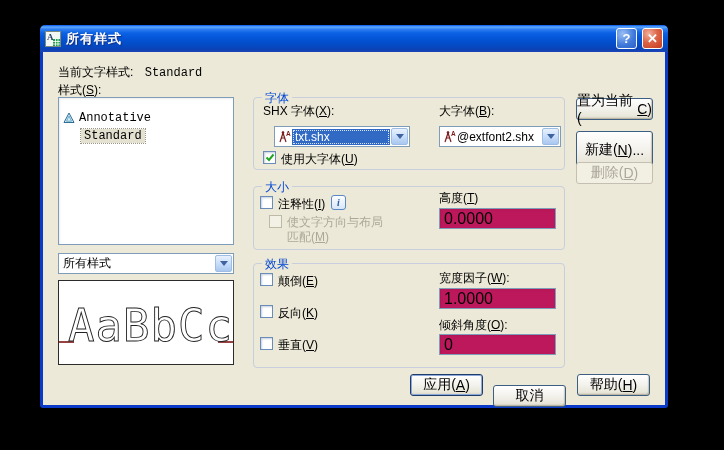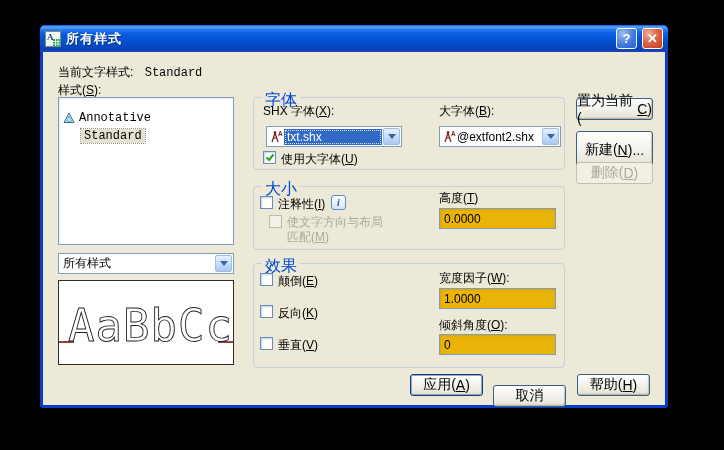--- a/index.html
+++ b/index.html
@@ -44,32 +44,32 @@
                outline:1px dotted #D8E4F8; outline-offset:-2px; white-space:nowrap; }
   .arrow-btn { width:17px; align-self:stretch; margin:1px; border-radius:2px;
                border:1px solid #9EBDE4; display:flex; align-items:center; justify-content:center;
                background:linear-gradient(180deg,#E9F1FD,#CCE0FA 45%,#A9C7F0); }
   .arrow-btn::after { content:''; width:0; height:0; border:4px solid transparent;
                       border-top:5px solid #3E63A0; margin-top:4px; }
   .combo-icon { margin-left:2px; flex:0 0 auto; }
 
   .group { border:1px solid #C8CEDC; border-radius:4px; }
   .group-caption { position:absolute; top:-8px; left:8px; background:#ECE9D8;
-                   padding:0 3px; color:#0046D5; font-size:16px; }
+                   padding:0 3px; color:#0046D5; font-size:12px; }
 
   .cbrow { display:flex; align-items:flex-start; gap:5px; font-size:12px; }
   .cb { width:13px; height:13px; flex:0 0 auto; background:#fff; border:1px solid #6A8CB6;
         position:relative; box-shadow:inset 1px 1px 2px rgba(90,120,160,.35); }
   .cb svg { position:absolute; left:1px; top:1px; display:none; }
   .cb.checked svg { display:block; }
   .cbrow.disabled .cb { background:#F3F1E6; border-color:#BDBAA8; box-shadow:none; }
   .cbrow.disabled .cb-label { color:#ACA899; }
 
-  .edit { background:#eab308; border:1px solid #7F9DB9; display:flex; align-items:center;
-          padding:0 4px; font-size:12px; box-shadow:inset 1px 1px 2px rgba(0,0,0,.08); }
+  .edit { background:#be185d; border:1px solid #7F9DB9; display:flex; align-items:center;
+          padding:0 4px; font-size:16px; box-shadow:inset 1px 1px 2px rgba(0,0,0,.08); }
 
   .btn { border:1px solid #3C5E83; border-radius:3px; display:flex; align-items:center;
          justify-content:center; font-size:14px; color:#000;
          background:linear-gradient(180deg,#FFFFFF,#F4F3EE 45%,#E9E7DA 85%,#D8D4C4);
          box-shadow:inset -1px -1px 1px rgba(120,110,90,.35); }
   .btn.default { border-color:#1F3D66; box-shadow:inset 0 0 0 1px #8CA8DC; }
   .btn.disabled { border-color:#C4BFB0; color:#ACA899; background:#F2F0E3; box-shadow:none; }
 
   .preview { left:18px; top:255px; width:176px; height:85px; background:#fff;
              border:1px solid #2b2b2b; overflow:hidden; }
@@ -129,21 +129,21 @@
       <line x1="159" y1="61" x2="174" y2="61" stroke="#7E1212" stroke-width="1.6"></line>
       <text x="9" y="60" font-family="DejaVu Sans Mono, monospace" font-size="44" fill="none" stroke="#222" stroke-width="0.9" letter-spacing="1">AaBbCc</text>
     </svg>
   </div>
 
   <div class="abs group" style="left:213px; top:72px; width:312px; height:73px;">
     <span class="group-caption">字体</span>
     <div class="abs label" style="left:9px; top:5px;">SHX 字体(<u>X</u>):</div>
     <div class="abs label" style="left:185px; top:5px;">大字体(<u>B</u>):</div>
 
-    <div class="abs combo" style="left:12px; top:28px; width:136px; height:21px;">
+    <div class="abs combo" style="left:20px; top:28px; width:136px; height:21px;">
       <svg class="combo-icon" width="14" height="13" viewBox="0 0 14 13">
         <circle cx="6" cy="2.6" r="1.3" fill="#7A1A1A"></circle>
         <path d="M3 12 L6 3 L9 12" stroke="#7A1A1A" stroke-width="1.2" fill="none"></path>
         <path d="M4 8 H8" stroke="#7A1A1A" stroke-width="1"></path>
         <text x="9" y="6" font-size="6.5" fill="#7A1A1A" font-weight="bold">A</text>
       </svg>
       <span class="combo-sel">txt.shx</span>
       <div class="arrow-btn"></div>
     </div>
 

